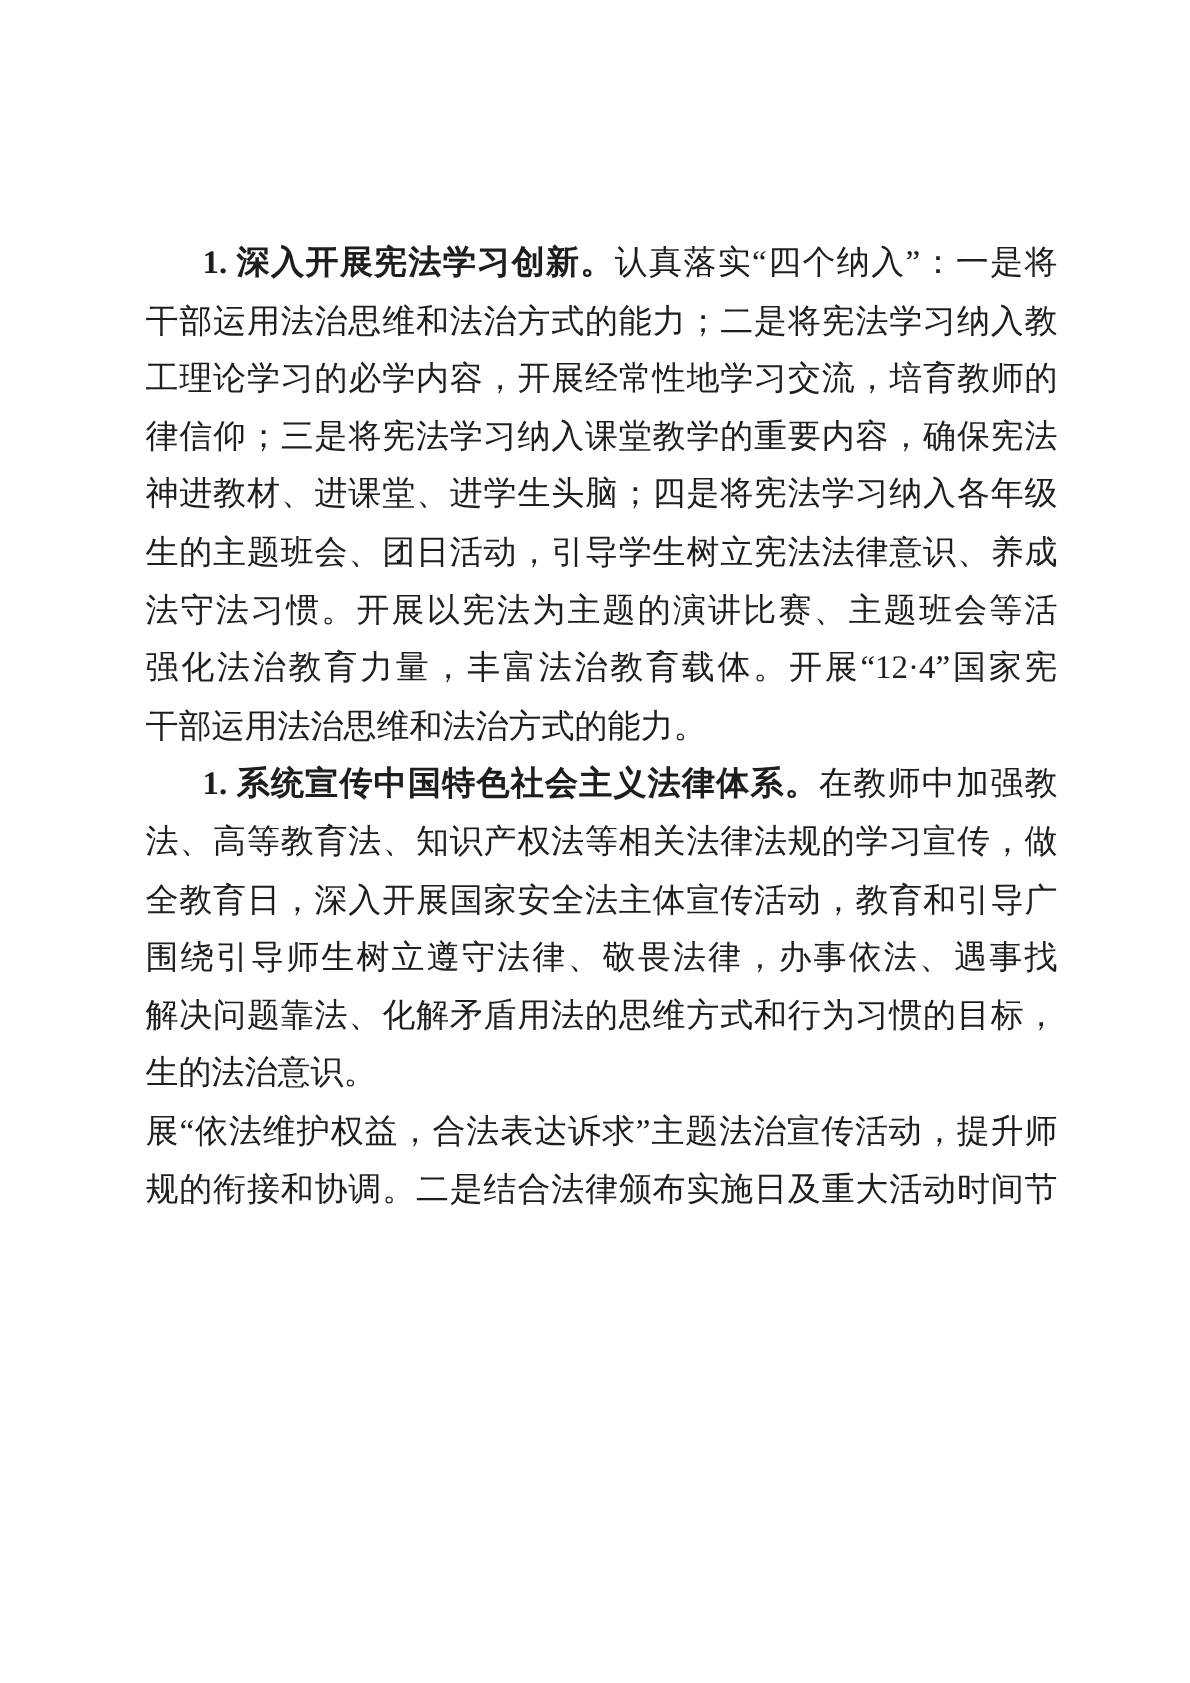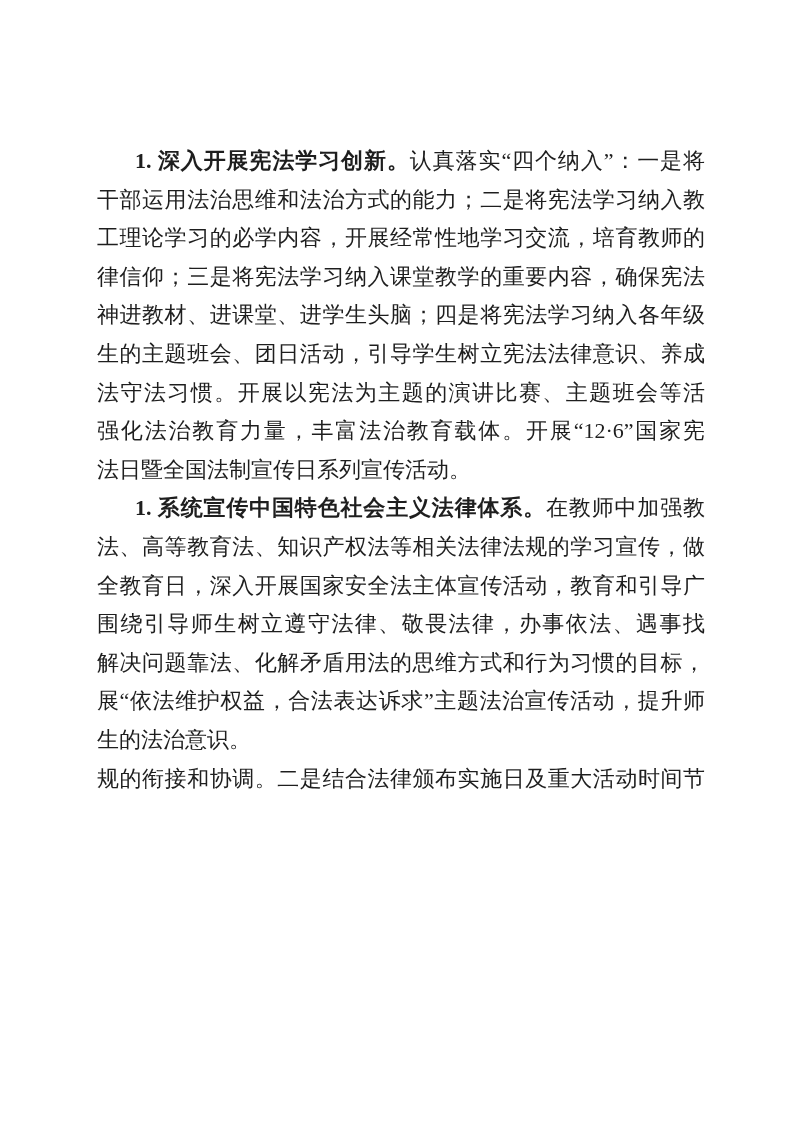--- a/index.html
+++ b/index.html
@@ -10,21 +10,21 @@
   .page {
     position: relative;
     width: 793px;
     height: 1122px;
     background: #ffffff;
     overflow: hidden;
   }
   .text-block {
     position: absolute;
     left: 97px;
-    top: 142px;
+    top: 156px;
     width: 608px;
     font-family: "Liberation Serif", "DejaVu Serif", serif;
     font-size: 22px;
     color: #1e1e1e;
   }
   .line {
     height: 38.6px;
     line-height: 38.6px;
     overflow: hidden;
     text-align: justify;
@@ -47,24 +47,24 @@
 
 <div class="page">
   <div class="text-block" id="text-block">
       <div class="line indent fill"><span class="seg bold">1. 深入开展宪法学习创新。</span><span class="seg">认真落实“四个纳入”：一是将</span></div>
       <div class="line fill"><span class="seg">干部运用法治思维和法治方式的能力；二是将宪法学习纳入教职</span></div>
       <div class="line fill"><span class="seg">工理论学习的必学内容，开展经常性地学习交流，培育教师的法</span></div>
       <div class="line fill"><span class="seg">律信仰；三是将宪法学习纳入课堂教学的重要内容，确保宪法精</span></div>
       <div class="line fill"><span class="seg">神进教材、进课堂、进学生头脑；四是将宪法学习纳入各年级学</span></div>
       <div class="line fill"><span class="seg">生的主题班会、团日活动，引导学生树立宪法法律意识、养成遵</span></div>
       <div class="line fill"><span class="seg">法守法习惯。开展以宪法为主题的演讲比赛、主题班会等活动，</span></div>
-      <div class="line fill"><span class="seg">强化法治教育力量，丰富法治教育载体。开展“12·6”国家宪</span></div>
-      <div class="line"><span class="seg">法日暨全国法制宣传日系列宣传活动。</span></div>
+      <div class="line fill"><span class="seg">强化法治教育力量，丰富法治教育载体。开展“12·4”国家宪</span></div>
+      <div class="line"><span class="seg">干部运用法治思维和法治方式的能力。</span></div>
       <div class="line indent fill"><span class="seg bold">1. 系统宣传中国特色社会主义法律体系。</span><span class="seg">在教师中加强教师</span></div>
       <div class="line fill"><span class="seg">法、高等教育法、知识产权法等相关法律法规的学习宣传，做好</span></div>
       <div class="line fill"><span class="seg">全教育日，深入开展国家安全法主体宣传活动，教育和引导广大</span></div>
       <div class="line fill"><span class="seg">围绕引导师生树立遵守法律、敬畏法律，办事依法、遇事找法、</span></div>
       <div class="line fill"><span class="seg">解决问题靠法、化解矛盾用法的思维方式和行为习惯的目标，开</span></div>
+      <div class="line"><span class="seg">生的法治意识。</span></div>
       <div class="line fill"><span class="seg">展“依法维护权益，合法表达诉求”主题法治宣传活动，提升师</span></div>
-      <div class="line"><span class="seg">生的法治意识。</span></div>
       <div class="line fill"><span class="seg">规的衔接和协调。二是结合法律颁布实施日及重大活动时间节点，</span></div>
     </div>
 </div>
 
 </body></html>

